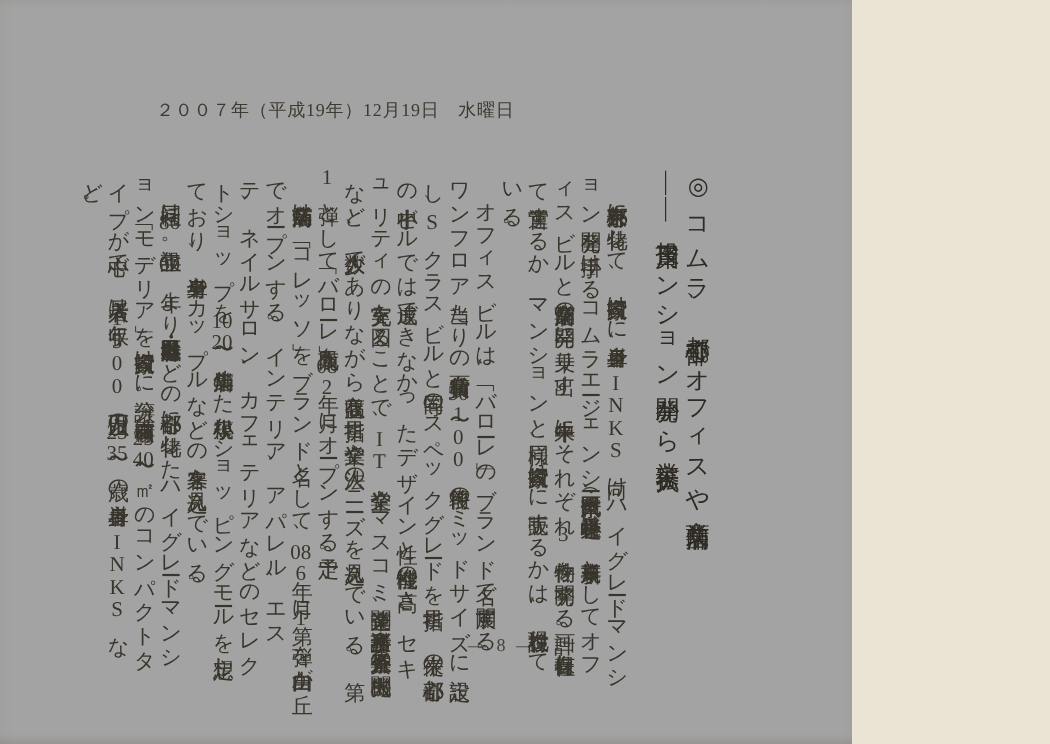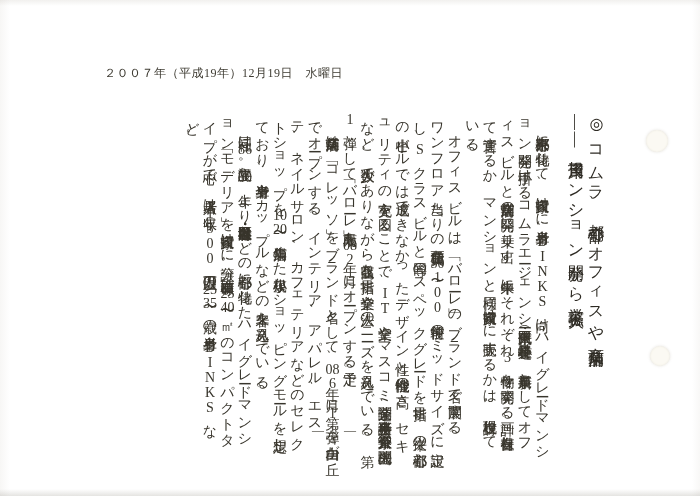--- a/index.html
+++ b/index.html
@@ -4,22 +4,22 @@
 <style>
   html,body{margin:0;padding:0;}
   body{
     width:700px;height:496px;
     font-family:"Liberation Serif","DejaVu Serif",serif;
     background:#e9e4d4;
     overflow:hidden;
   }
   .page{
     position:relative;
-    width:700px;height:496px;
-    background:#ffffff;
+    width:568px;height:496px;
+    background:#a3a3a3;
     color:#3a372f;
     overflow:hidden;
   }
   
   .page::before{
     content:"";
     position:absolute;inset:0;
     background:
       linear-gradient(to bottom, rgba(120,110,90,0.10), rgba(120,110,90,0) 6px),
       linear-gradient(to top, rgba(90,85,70,0.16), rgba(90,85,70,0) 7px),

